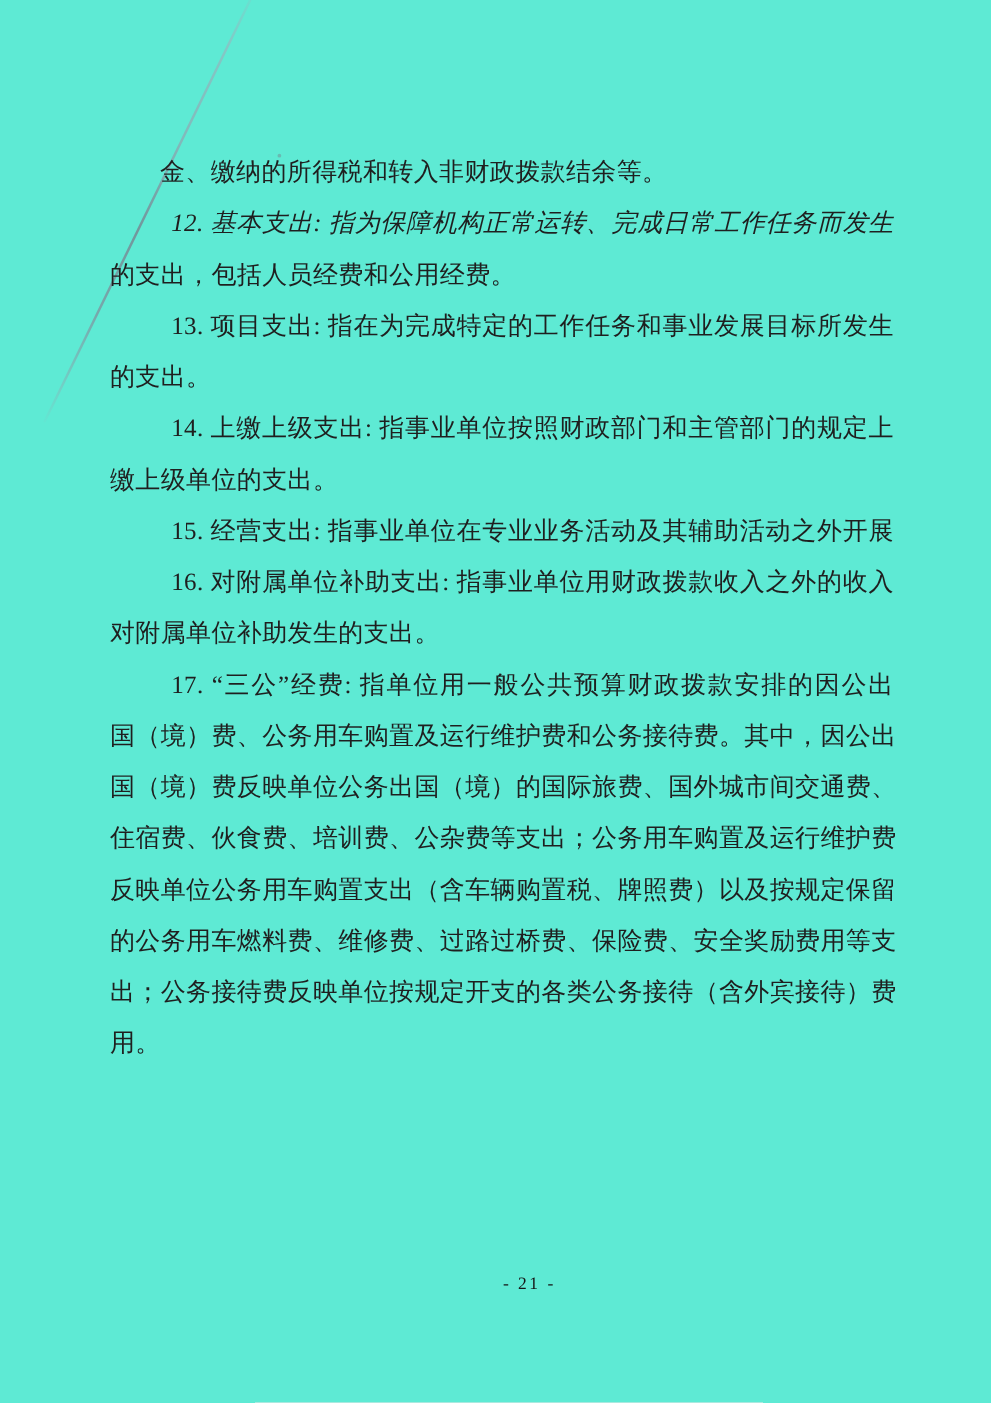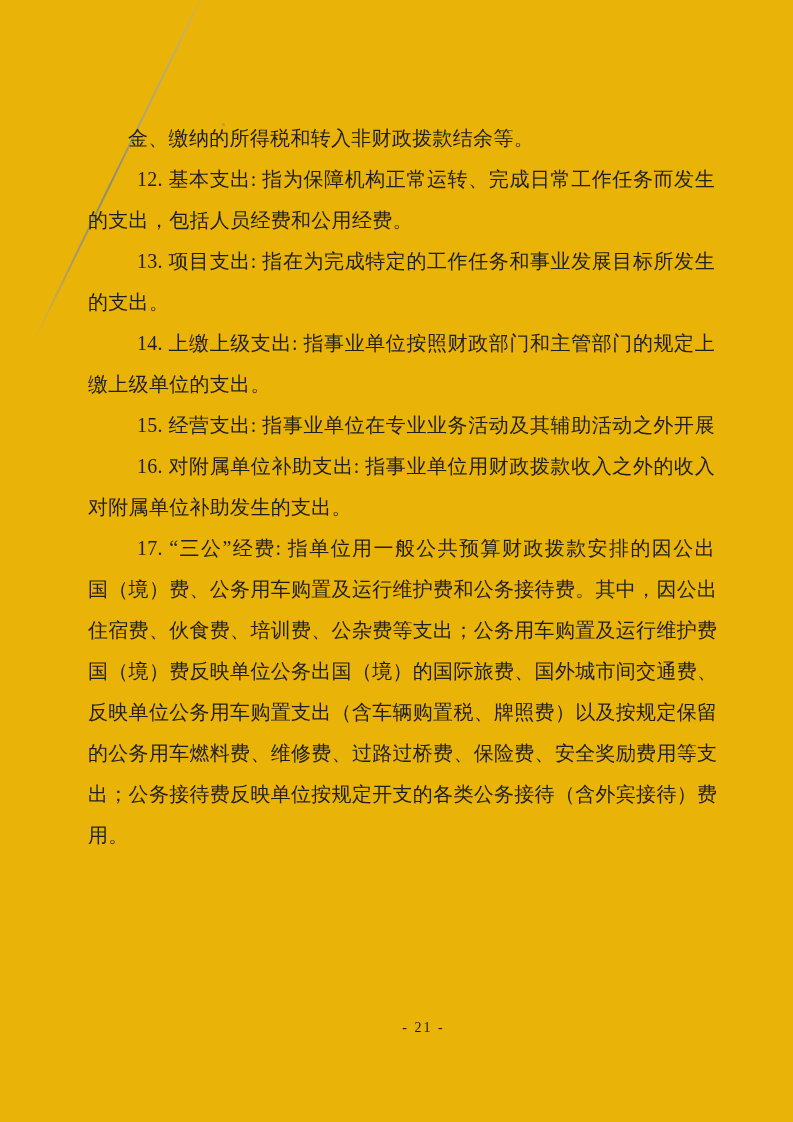--- a/index.html
+++ b/index.html
@@ -5,21 +5,21 @@
   html, body {
     margin: 0;
     padding: 0;
     background: #e8e8e8;
   }
   .page {
     position: relative;
     width: 793px;
     height: 1122px;
     margin: 0 auto;
-    background: #eab308;
+    background: #5eead4;
     overflow: hidden;
     font-family: "Liberation Serif", "DejaVu Serif", serif;
     color: #1f1f1f;
   }
   .doc-body {
     position: absolute;
     left: 88px;
     top: 118px;
     width: 627px;
   }
@@ -81,43 +81,43 @@
 <body>
 
 <div class="page">
   <div class="fold-line"></div>
   <div class="speck s1"></div>
   <div class="doc-body" id="doc-body">
       <div class="para">
         <div class="line last" style="text-indent: 40px;">金、缴纳的所得税和转入非财政拨款结余等。</div>
       </div>
       <div class="para">
-        <div class="line" style="text-indent: 49px;">12. 基本支出: 指为保障机构正常运转、完成日常工作任务而发生</div>
+        <div class="line" style="text-indent: 49px; font-style: italic;">12. 基本支出: 指为保障机构正常运转、完成日常工作任务而发生</div>
         <div class="line last">的支出，包括人员经费和公用经费。</div>
       </div>
       <div class="para">
         <div class="line" style="text-indent: 49px;">13. 项目支出: 指在为完成特定的工作任务和事业发展目标所发生</div>
         <div class="line last">的支出。</div>
       </div>
       <div class="para">
         <div class="line" style="text-indent: 49px;">14. 上缴上级支出: 指事业单位按照财政部门和主管部门的规定上</div>
         <div class="line last">缴上级单位的支出。</div>
       </div>
       <div class="para">
         <div class="line" style="text-indent: 49px;">15. 经营支出: 指事业单位在专业业务活动及其辅助活动之外开展</div>
       </div>
       <div class="para">
         <div class="line" style="text-indent: 49px; font-family: Liberation Serif, serif;">16. 对附属单位补助支出: 指事业单位用财政拨款收入之外的收入</div>
         <div class="line last">对附属单位补助发生的支出。</div>
       </div>
       <div class="para">
         <div class="line" style="text-indent: 49px;">17. “三公”经费: 指单位用一般公共预算财政拨款安排的因公出</div>
         <div class="line">国（境）费、公务用车购置及运行维护费和公务接待费。其中，因公出</div>
+        <div class="line">国（境）费反映单位公务出国（境）的国际旅费、国外城市间交通费、</div>
         <div class="line">住宿费、伙食费、培训费、公杂费等支出；公务用车购置及运行维护费</div>
-        <div class="line">国（境）费反映单位公务出国（境）的国际旅费、国外城市间交通费、</div>
         <div class="line">反映单位公务用车购置支出（含车辆购置税、牌照费）以及按规定保留</div>
         <div class="line">的公务用车燃料费、维修费、过路过桥费、保险费、安全奖励费用等支</div>
         <div class="line">出；公务接待费反映单位按规定开支的各类公务接待（含外宾接待）费</div>
         <div class="line last">用。</div>
       </div>
     </div>
   <div class="page-number">- 21 -</div>
 </div>
 
 </body></html>

